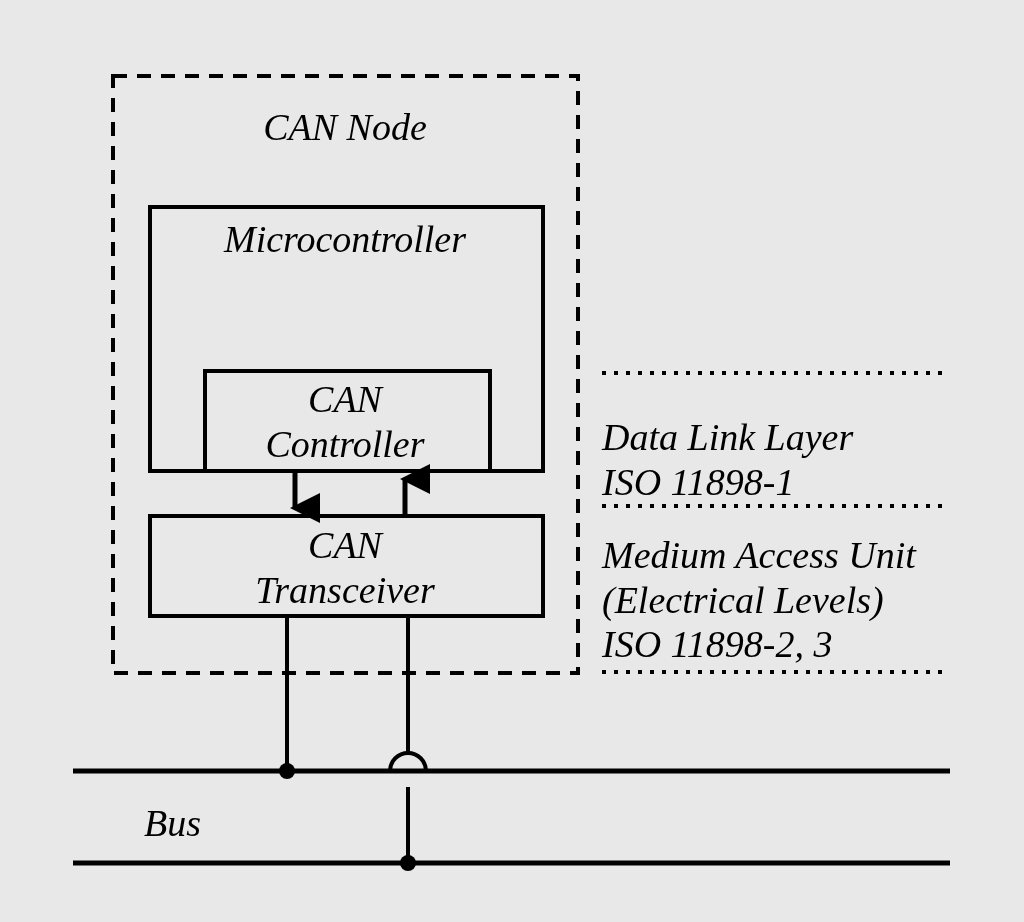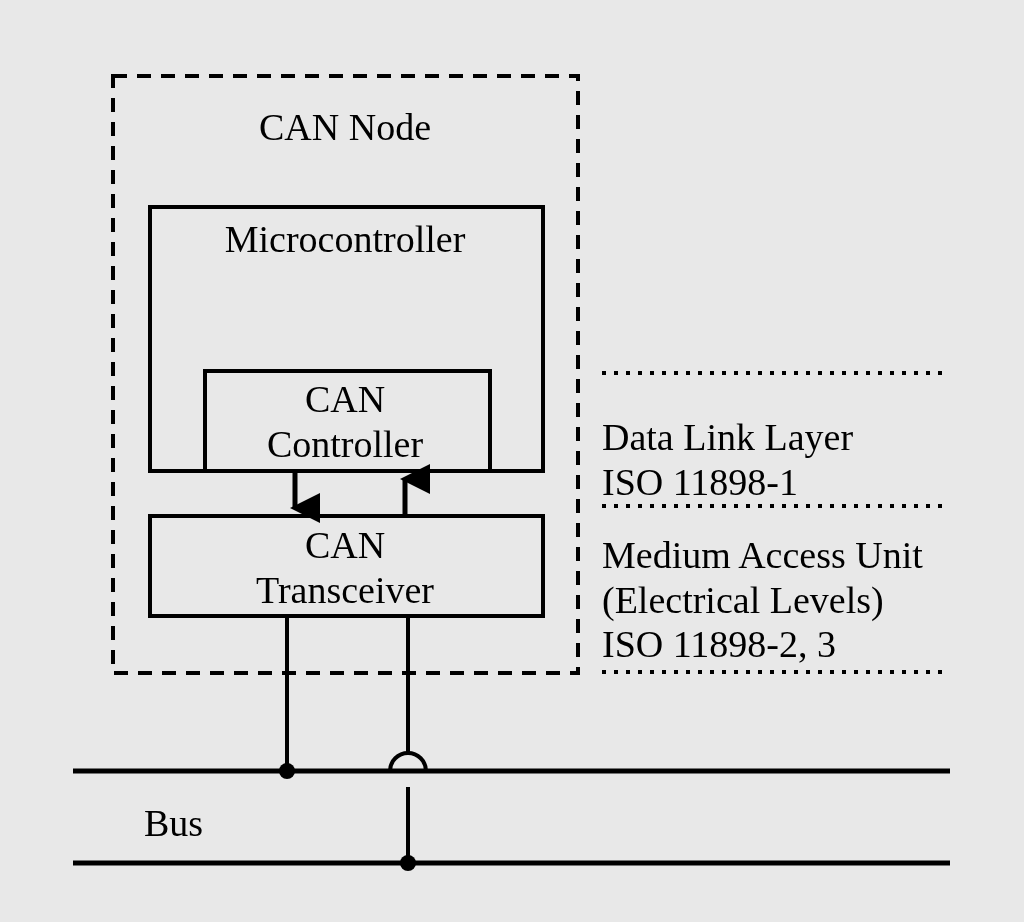--- a/index.html
+++ b/index.html
@@ -8,20 +8,21 @@
       background: #e8e8e8;
       font-family: Georgia, 'Times New Roman', serif;
       width: 1024px;
       height: 922px;
       position: relative;
     }
     .container {
       position: relative;
       width: 100%;
       height: 100%;
+      font-style: italic;
     }
     svg text {
       font-family: Georgia, 'Times New Roman', serif;
     }
   </style>
 </head>
 <body>
 
 <div class="container">
 <svg width="1024" height="922" viewBox="0 0 1024 922">

